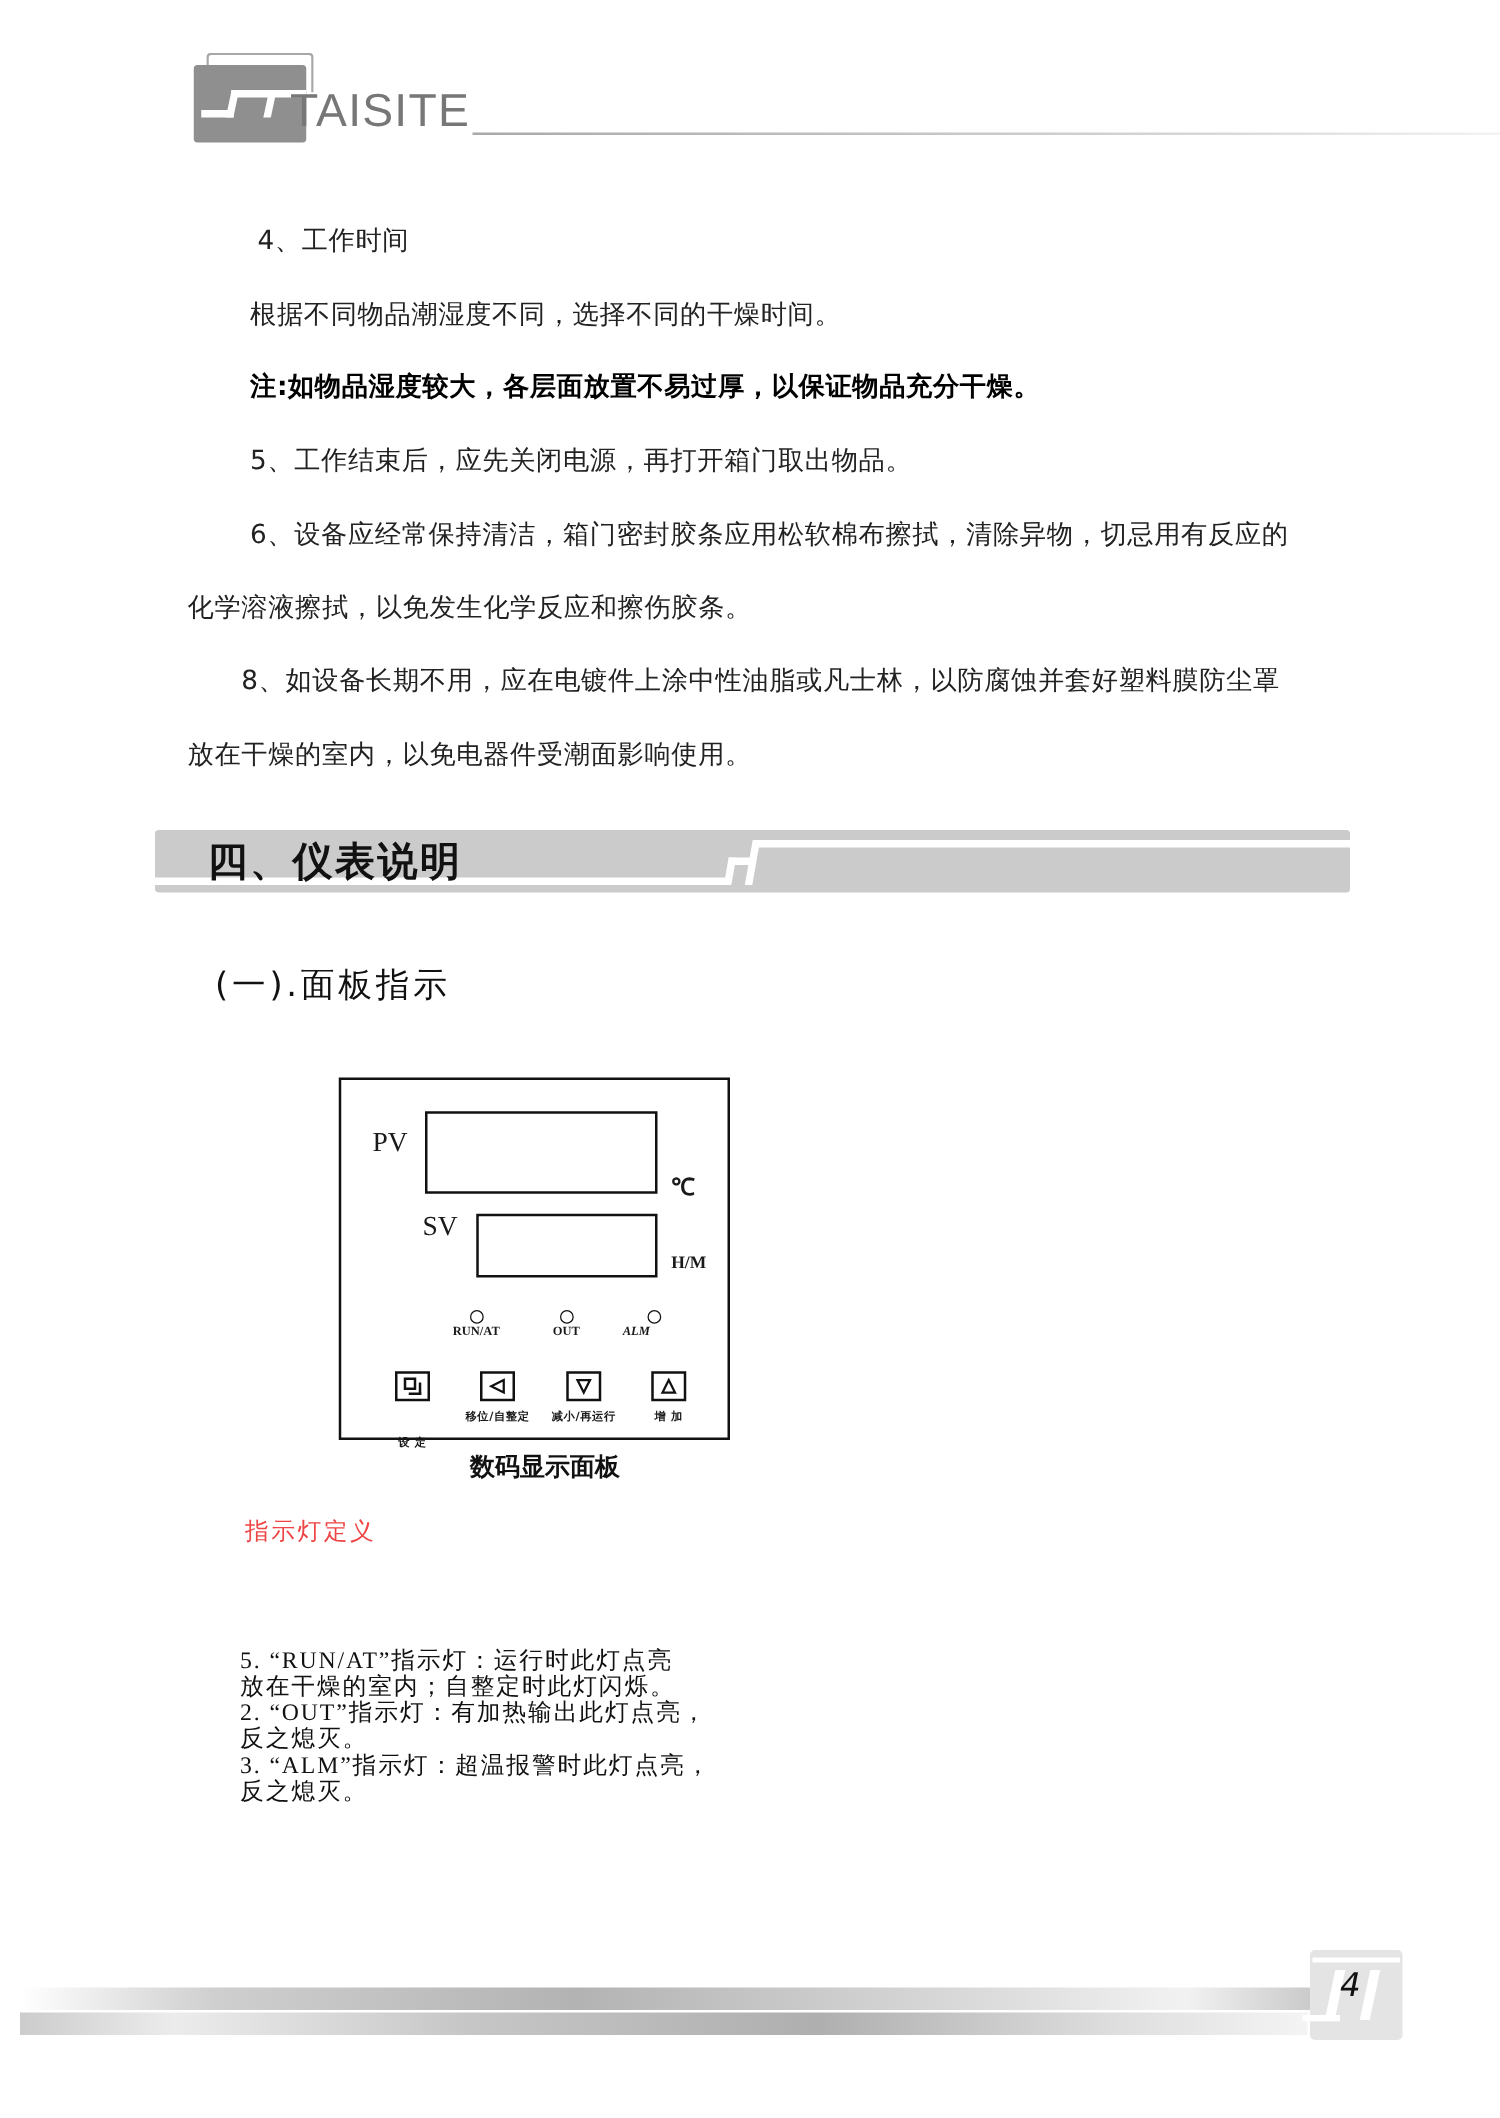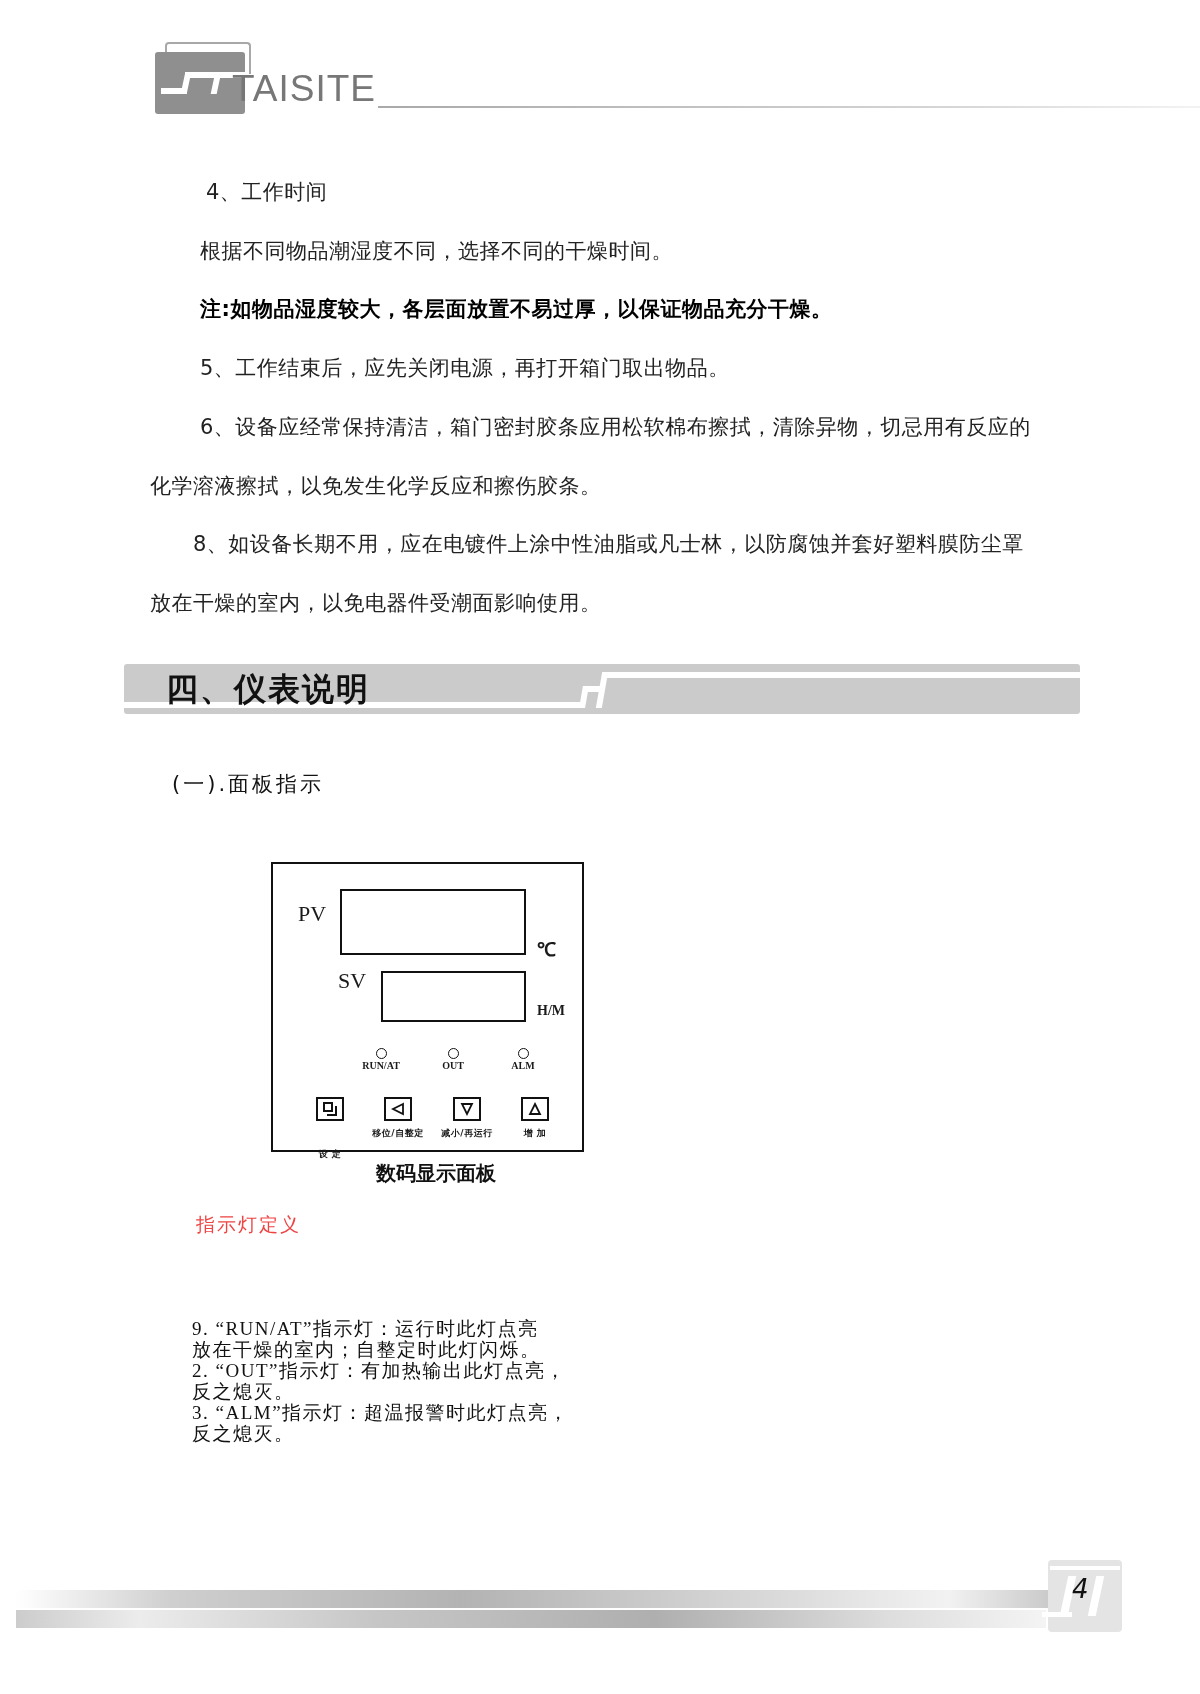--- a/index.html
+++ b/index.html
@@ -26,21 +26,21 @@
     .banner { left: 124px; top: 664px; width: 1096px; height: 50px; text-align: right; }
     .banner-bg { position:absolute; left: 0; top: 0; width: 956px; height: 50px; background: #cbcbcb; border-radius: 3px; }
     .banner-line-low { position:absolute; left: 0; top: 38px; width: 460px; height: 6px; background: #fff; }
     .banner-line-high { position:absolute; left: 480px; top: 8px; width: 476px; height: 6px; background: #fff; }
     .banner-joint { position:absolute; left: 455px; top: 8px; width: 26px; height: 36px; }
     .banner-joint .v1 { position:absolute; left: 20px; top: 0; width: 6px; height: 36px; background: #fff; transform: skewX(-10deg); }
     .banner-joint .v2 { position:absolute; left: 2px; top: 14px; width: 6px; height: 22px; background: #fff; transform: skewX(-10deg); }
     .banner-joint .h { position:absolute; left: 4px; top: 14px; width: 20px; height: 6px; background: #fff; }
     .banner-title { position:absolute; left: 42px; top: 4px; font-family: "DejaVu Serif", serif; font-size: 32px; font-weight: bold; color: #111; letter-spacing: 2px; }
 
-    .subhead { left: 172px; top: 770px; font-size: 21px; color: #111; letter-spacing: 3px; }
+    .subhead { left: 172px; top: 770px; font-size: 27px; color: #111; letter-spacing: 3px; }
 
     
     .panel { left: 271px; top: 862px; width: 313px; height: 290px; border: 2px solid #111; box-sizing: border-box; }
     .serif { font-family: "Liberation Serif", serif; }
     .pv-label { position:absolute; left: 25px; top: 21px; font-size: 22px; margin-top: 16px; }
     .pv-box { position:absolute; left: 67px; top: 25px; width: 186px; height: 66px; border: 2px solid #111; box-sizing: border-box; }
     .unit-c { position:absolute; left: 264px; top: 72px; font-size: 19px; font-weight: bold; }
     .sv-label { position:absolute; left: 65px; top: 104px; font-size: 22px; }
     .sv-box { position:absolute; left: 108px; top: 107px; width: 145px; height: 51px; border: 2px solid #111; box-sizing: border-box; }
     .unit-hm { position:absolute; left: 264px; top: 139px; font-size: 14px; font-weight: bold; }
@@ -113,21 +113,21 @@
   <div class="unit-c serif">℃</div>
   <div class="sv-label serif">SV</div>
   <div class="sv-box"></div>
   <div class="unit-hm serif">H/M</div>
 
   <div class="led" style="left:103px; top:184px;"></div>
   <div class="led-label serif" style="left:108px; top:196px;">RUN/AT</div>
   <div class="led" style="left:175px; top:184px;"></div>
   <div class="led-label serif" style="left:180px; top:196px;">OUT</div>
   <div class="led" style="left:245px; top:184px;"></div>
-  <div class="led-label serif" style="left:250px; top:196px;">ALM</div>
+  <div class="led-label serif" style="left:236px; top:196px;font-style:italic;">ALM</div>
 
   <div class="key" style="left:43px;">
     <div class="icon-set">
         <div class="b"></div>
         <div class="a"></div>
       </div>
   </div>
   <div class="key-label" style="left:57px;margin-top:21px;">设 定</div>
 
   <div class="key" style="left:111px;">
@@ -148,21 +148,21 @@
     <svg width="14" height="14" viewBox="0 0 14 14">
         <polygon points="7,2 12,12 2,12" fill="none" stroke="#111" stroke-width="1.8"></polygon>
       </svg>
   </div>
   <div class="key-label" style="left:262px;">增 加</div>
 </div>
 <div class="abs caption">数码显示面板</div>
 
 <div class="abs def-title">指示灯定义</div>
 <div class="abs defs">
-  <div>9. “RUN/AT”指示灯：运行时此灯点亮</div>
+  <div>5. “RUN/AT”指示灯：运行时此灯点亮</div>
   <div>放在干燥的室内；自整定时此灯闪烁。</div>
   <div>2. “OUT”指示灯：有加热输出此灯点亮，</div>
   <div>反之熄灭。</div>
   <div>3. “ALM”指示灯：超温报警时此灯点亮，</div>
   <div>反之熄灭。</div>
 </div>
 
 <div class="abs footer-bar1"></div>
 <div class="abs footer-bar2"></div>
 <div class="abs footer-logo">

